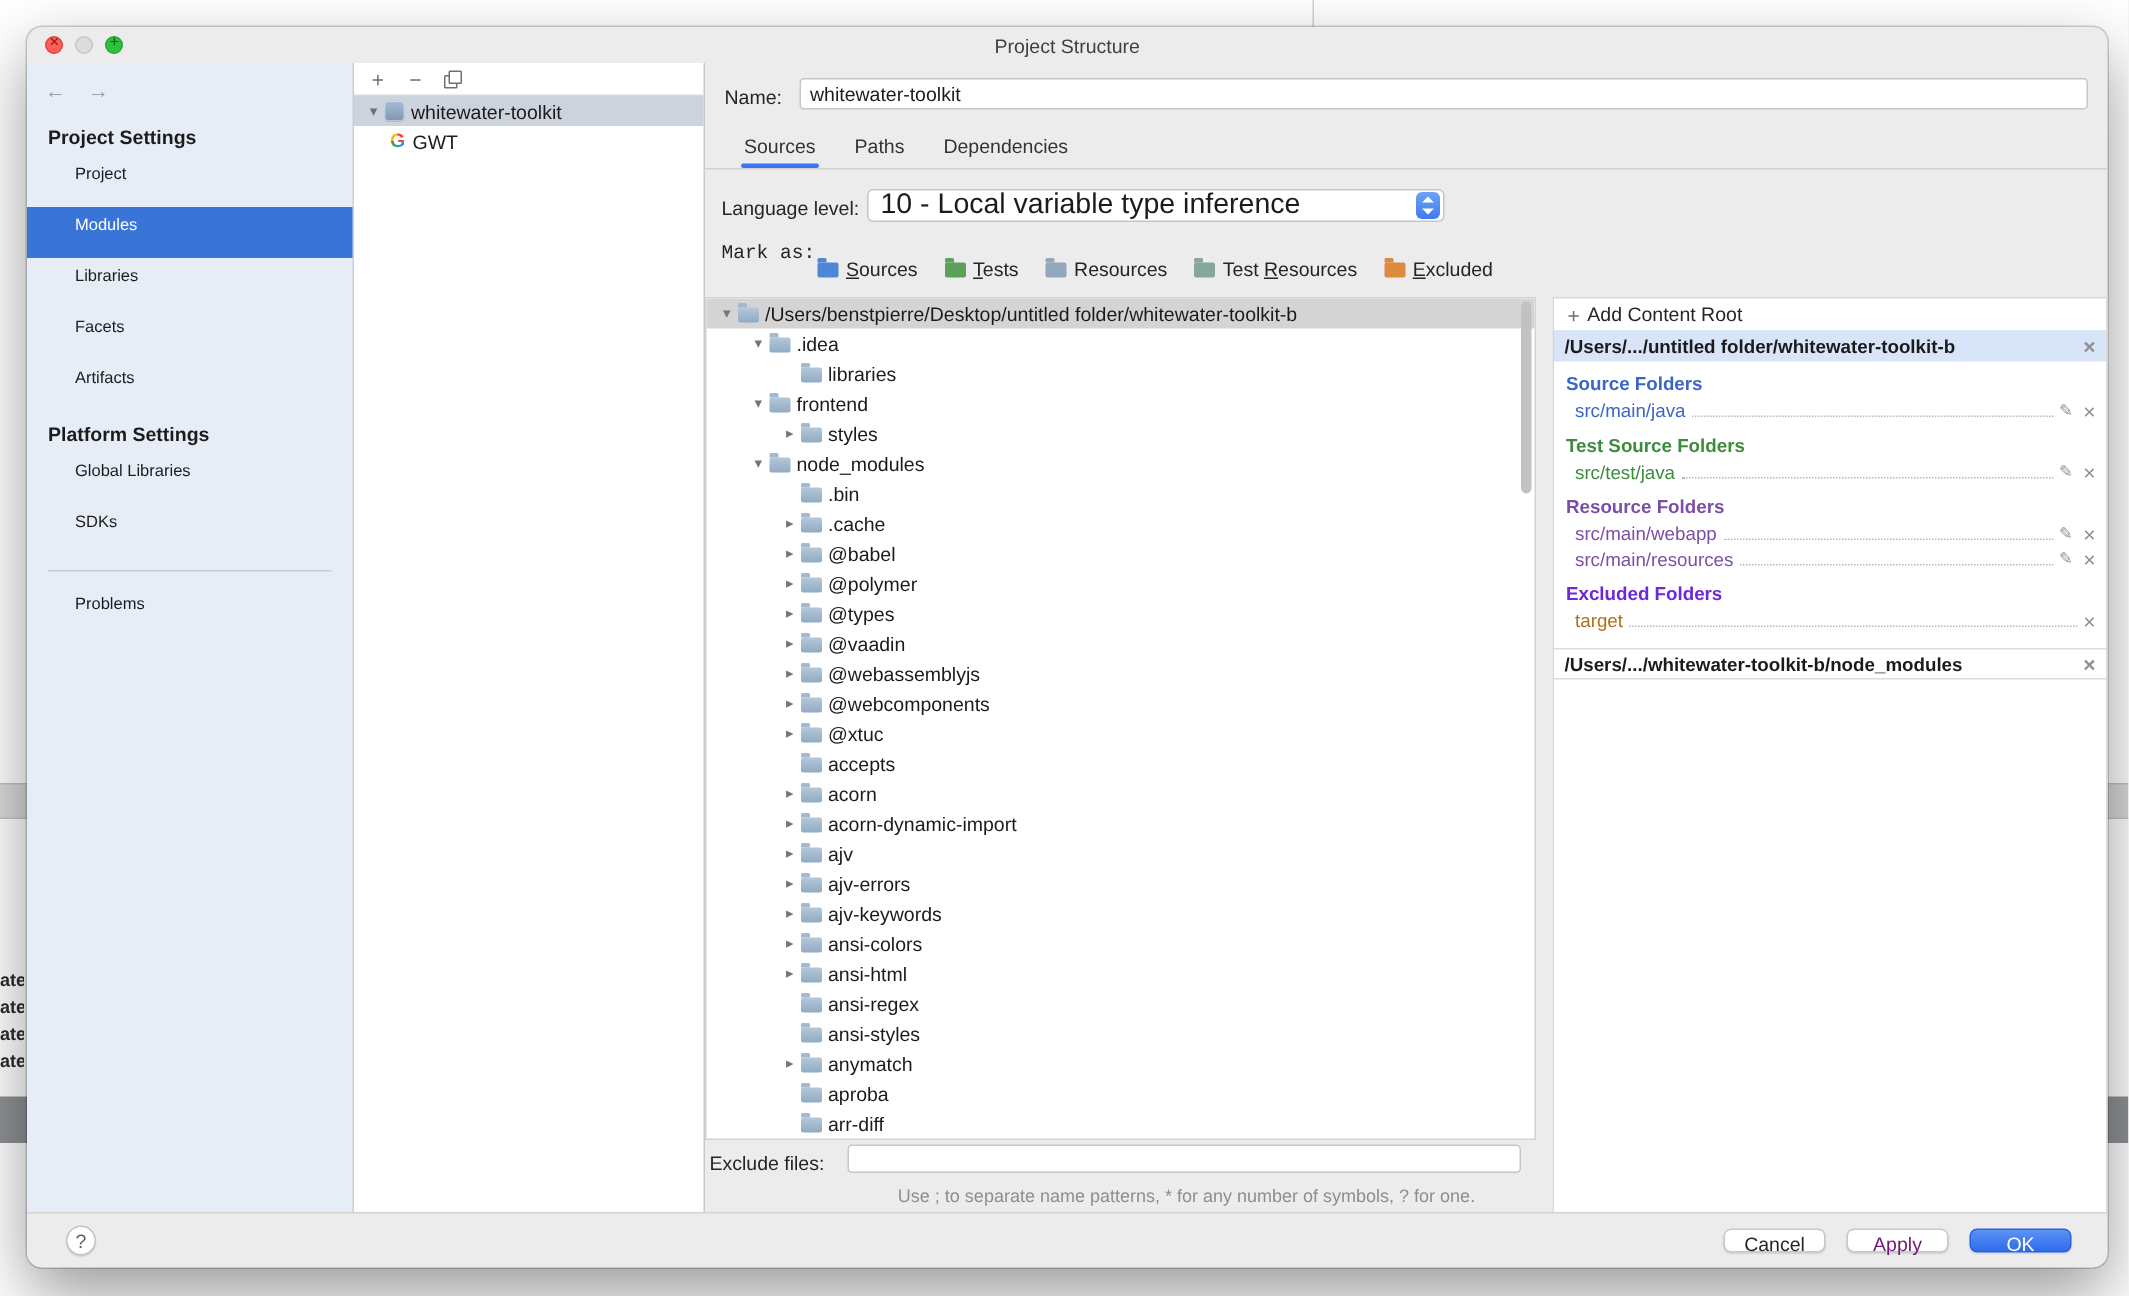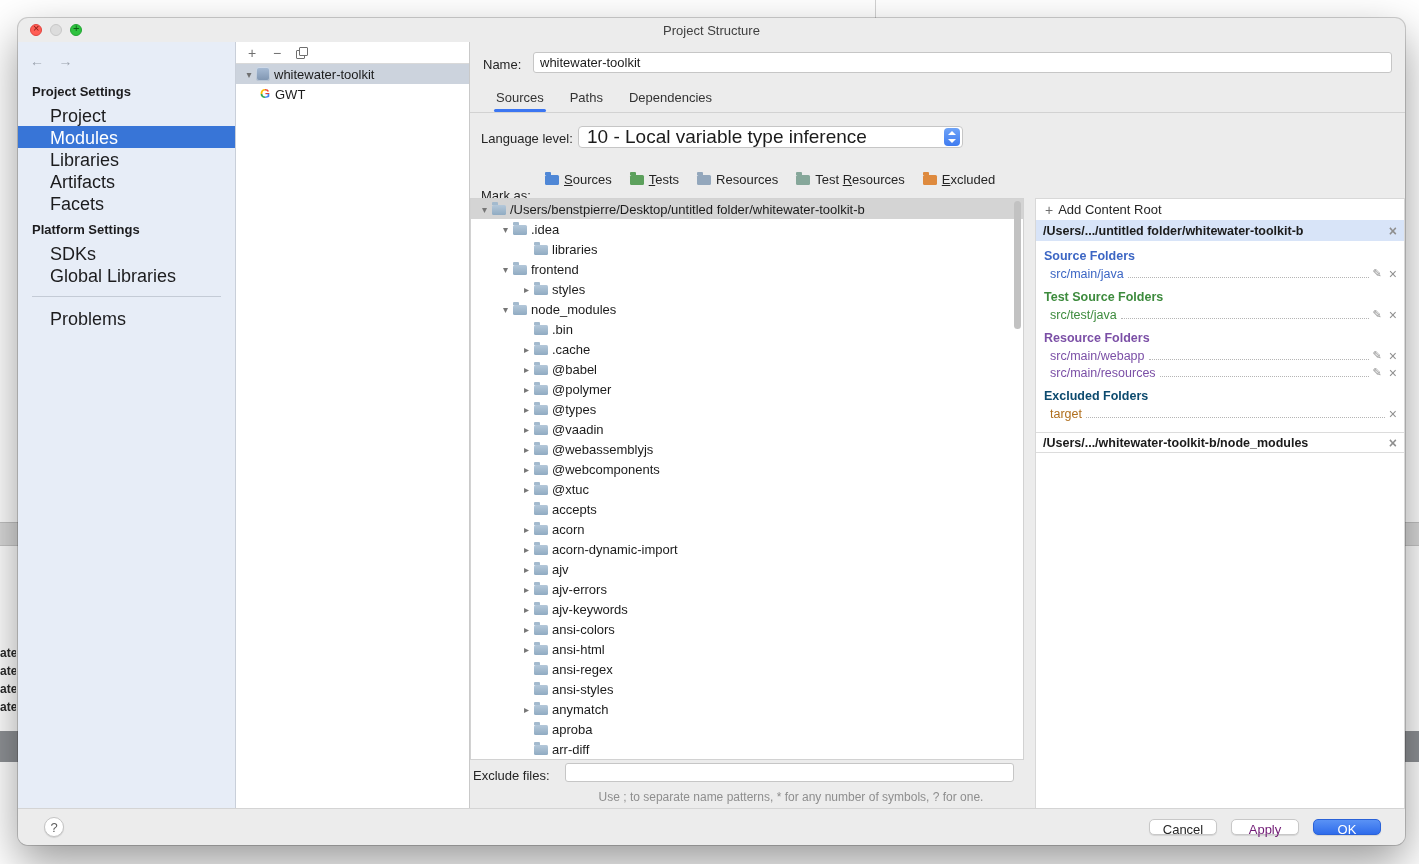--- a/index.html
+++ b/index.html
@@ -27,21 +27,21 @@
   .tl.green::before { content:"+"; position:absolute; left:2px; top:-3px; font-size:11px; color:#0d5c15; }
   .title { position:absolute; left:0; right:0; text-align:center; font-size:13px; color:#3f3f3f; pointer-events:none; }
 
   
   .sidebar { position:absolute; top:24px; bottom:37px; left:0; width:218px; background:#e7edf7; border-right:1px solid #c9cfd9; }
   .nav-arrows { padding:10px 0 8px 12px; height:34px; }
   .nav { display:inline-block; width:24px; font-size:14px; color:#9aa2ad; }
   .nav.back::before { content:"←"; }
   .nav.fwd::before  { content:"→"; }
   .sb-header { font-weight:700; font-size:13px; color:#1c1c1e; padding:8px 14px 5px; }
-  .sb-item { font-size:18px; color:#1c1c1e; padding:5px 14px 3px 32px; line-height:14px; }
+  .sb-item { font-size:11px; color:#1c1c1e; padding:5px 14px 15px 32px; line-height:14px; }
   .sb-item.sel { background:#3875d7; color:#fff; }
   .sb-sep { border-top:1px solid #c4cbd6; margin:10px 14px; }
 
   
   .modpanel { position:absolute; top:24px; bottom:37px; left:218px; width:234px; background:#fff; border-right:1px solid #c9c9c9; }
   .mod-toolbar { height:22px; border-bottom:1px solid #d9d9d9; display:flex; align-items:center; padding-left:10px; gap:13px; }
   .ticon { color:#6f6f6f; font-size:14px; width:12px; text-align:center; line-height:14px; }
   .copy-icon { position:relative; width:11px; height:11px; }
   .copy-icon::before, .copy-icon::after { content:""; position:absolute; width:7px; height:7px; border:1px solid #6f6f6f; border-radius:1px; background:#fff; }
   .copy-icon::before { left:0; top:3px; } .copy-icon::after { left:3px; top:0; }
@@ -63,21 +63,21 @@
   .tabs { position:absolute; left:0; right:0; top:44px; height:27px; border-bottom:1px solid #d2d2d2; padding-left:26px; display:flex; gap:26px; align-items:flex-end; }
   .tab { font-size:13px; color:#333; padding-bottom:7px; position:relative; }
   .tab.sel::after { content:""; position:absolute; left:-2px; right:-2px; bottom:0; height:3px; background:#3b76f2; border-radius:1.5px; }
   .lang-lbl { left:11px; top:89px; }
   .select { position:absolute; left:108px; top:84px; width:385px; height:22px; background:#fff; border:1px solid #c6c6c6; border-radius:4px; display:flex; align-items:center; }
   .sel-val { font-size:19px; color:#1b1b1b; padding-left:8px; flex:1; }
   .stepper { width:16px; height:18px; margin-right:2px; border-radius:4px; background:linear-gradient(#6ea3f7,#3f7bf0); position:relative; flex:none; }
   .stepper::before, .stepper::after { content:""; position:absolute; left:4px; border-left:4px solid transparent; border-right:4px solid transparent; }
   .stepper::before { top:3px; border-bottom:4px solid #fff; }
   .stepper::after  { bottom:3px; border-top:4px solid #fff; }
-  .mark-lbl { left:11px; top:146px; }
+  .mark-lbl { left:11px; top:119px;font-family:Liberation Mono, monospace; }
   .markbar { position:absolute; left:75px; top:126px; height:22px; display:flex; align-items:center; gap:18px; }
   .mark-btn { display:flex; align-items:center; gap:5px; font-size:13px; color:#252525; }
   .mfolder { width:14px; height:10px; border-radius:1.5px; background:var(--fc); position:relative; margin-top:1px; flex:none; }
   .mfolder::before { content:""; position:absolute; top:-3px; left:0; width:6px; height:3px; border-radius:1px 1px 0 0; background:var(--fc); }
 
   
   .treepanel { position:absolute; left:0; top:156px; width:554px; height:562px; background:#fff; border:1px solid #d2d2d2; overflow:hidden; }
   .tree-row { display:flex; align-items:center; height:20px; font-size:13px; color:#1b1b1b; white-space:nowrap; }
   .tree-row.sel { background:#d4d4d4; }
   .tw { width:15px; flex:none; text-align:center; color:#767676; font-size:10px; }
@@ -139,25 +139,25 @@
     <div class="sidebar">
       <div class="nav-arrows">
         <span class="nav back"></span>
         <span class="nav fwd"></span>
       </div>
       <div>
           <div class="sb-header">Project Settings</div>
           <div class="sb-item">Project</div>
           <div class="sb-item sel">Modules</div>
           <div class="sb-item">Libraries</div>
+          <div class="sb-item">Facets</div>
           <div class="sb-item">Artifacts</div>
-          <div class="sb-item">Facets</div>
           <div class="sb-header">Platform Settings</div>
+          <div class="sb-item">Global Libraries</div>
           <div class="sb-item">SDKs</div>
-          <div class="sb-item">Global Libraries</div>
         </div>
       <div class="sb-sep"></div>
       <div class="sb-item">Problems</div>
     </div>
 
     <div class="modpanel">
       <div class="mod-toolbar">
         <span class="ticon">+</span>
         <span class="ticon">−</span>
         <span class="copy-icon"></span>
@@ -389,21 +389,21 @@
               <span class="dots"></span>
               <span class="pencil">✎</span>
               <span class="gx">×</span>
             </div>
             <div class="grp-item">
               <span style="color:#7b4fa6">src/main/resources</span>
               <span class="dots"></span>
               <span class="pencil">✎</span>
               <span class="gx">×</span>
             </div>
-            <div class="grp-title" style="color:#0c4a6e">Excluded Folders</div>
+            <div class="grp-title" style="color:#6d28d9">Excluded Folders</div>
             <div class="grp-item">
               <span style="color:#b06f1e">target</span>
               <span class="dots"></span>
               <span class="gx">×</span>
             </div>
             <div class="root-row plain">
               <span>/Users/.../whitewater-toolkit-b/node_modules</span>
               <span class="gx">×</span>
             </div>
           </div>

